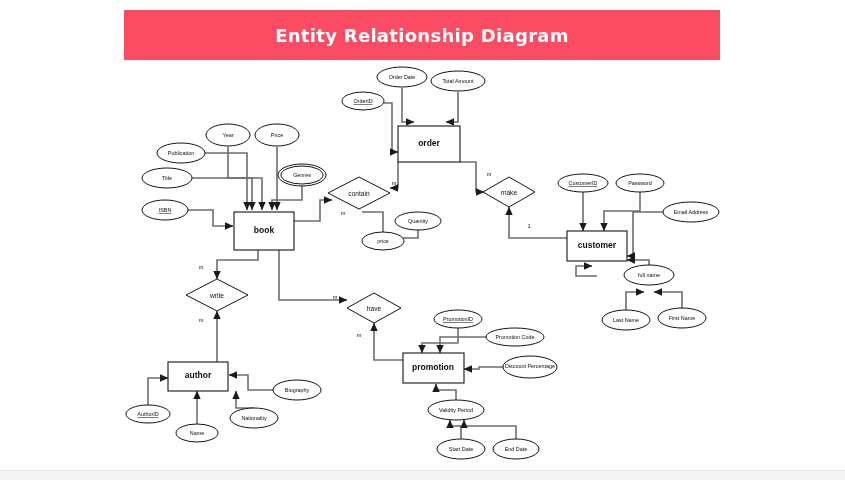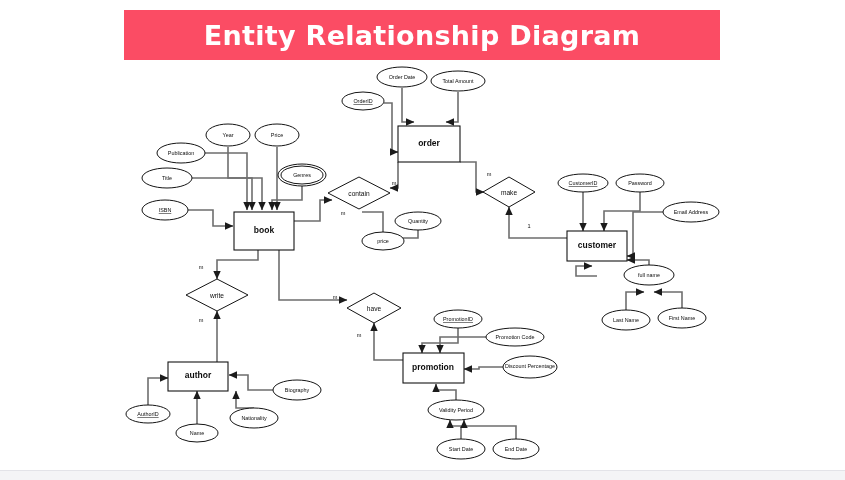--- a/index.html
+++ b/index.html
@@ -27,21 +27,21 @@
     width: 596px;
     height: 50px;
     background: #fb4c64;
     display: flex;
     align-items: center;
     justify-content: center;
     box-sizing: border-box;
   }
   #title-text {
     color: #ffffff;
-    font-size: 27px;
+    font-size: 18px;
     font-weight: bold;
     letter-spacing: 0.3px;
     font-family: "DejaVu Sans", sans-serif;
   }
   #footer-strip {
     position: absolute;
     left: 0;
     top: 470px;
     width: 845px;
     height: 10px;

